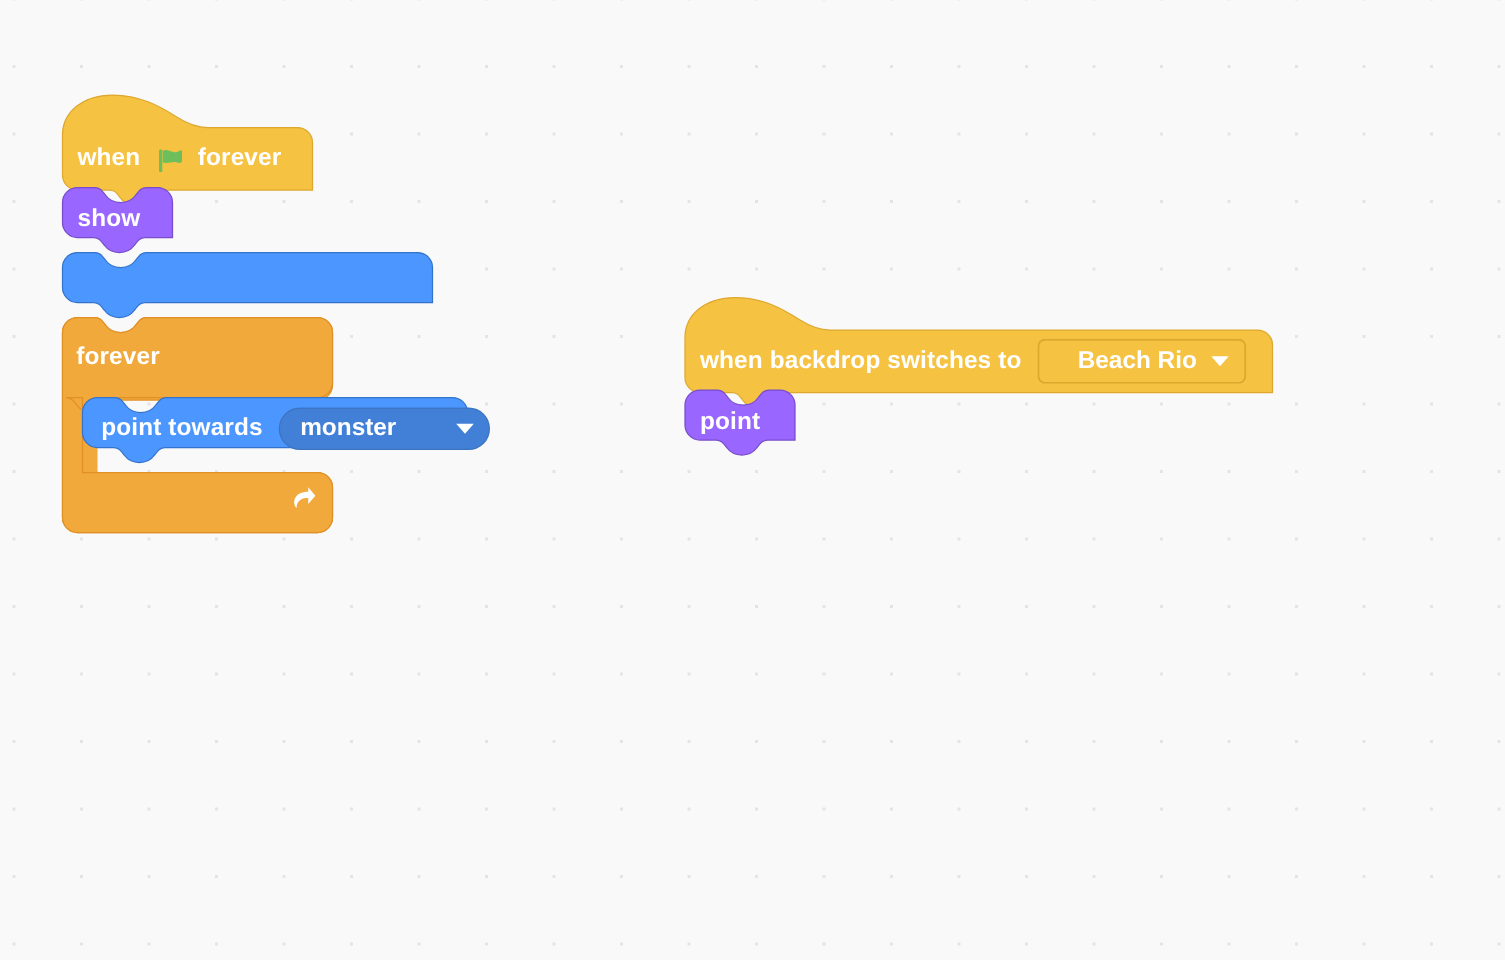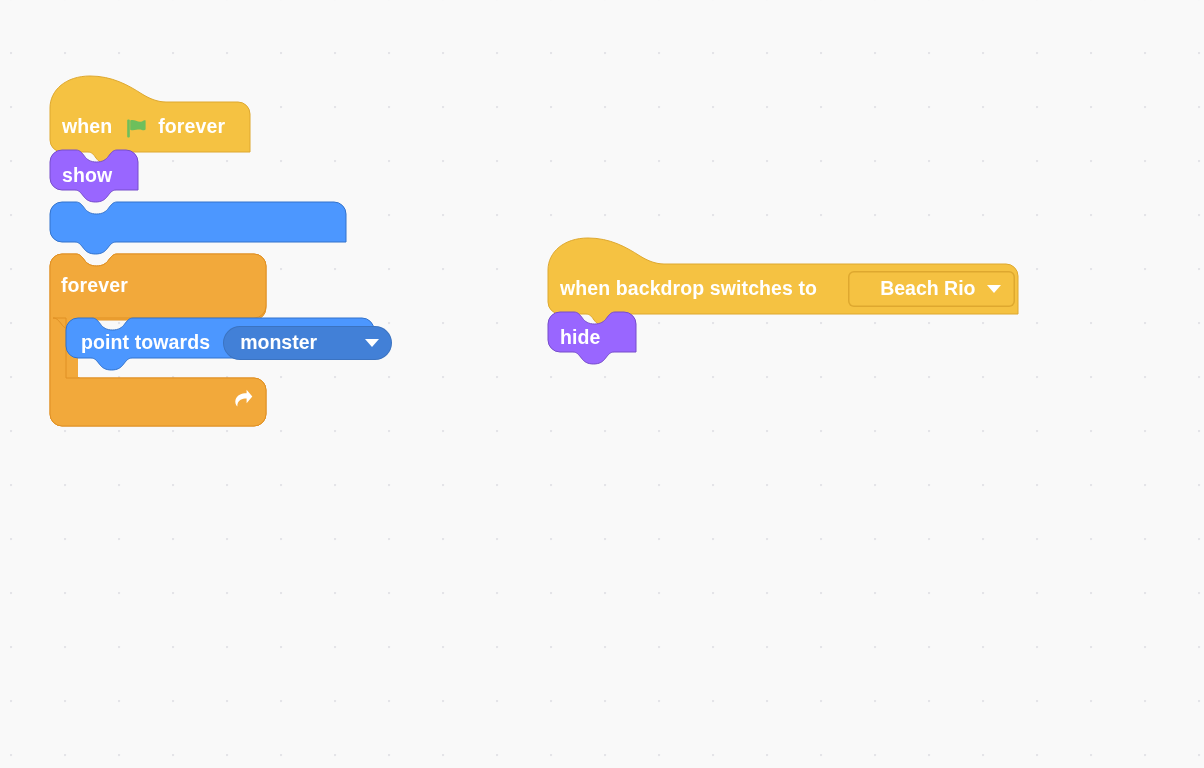--- a/index.html
+++ b/index.html
@@ -248,35 +248,35 @@
 
     <div class="blk" style="height:88px; width:470px;text-align:right;">
       <svg width="474" height="90" viewBox="0 0 474 90">
         <path d="M0 32 C0 14 16 0 40 0 C62 0 78 9 92 18 C100 23 108 26 116 26 L458 26
                  A12 12 0 0 1 470 38 L470 76 L78 76
                  C74 76 72 79 70 82 C67.5 85.5 64 88 58 88 C52 88 48.5 85.5 46 82
                  C44 79 42 76 38 76 L12 76 A12 12 0 0 1 0 64 Z" fill="#f5c242" stroke="#dea82f" stroke-width="1"></path>
       </svg>
       <div class="row" style="left:12px; top:26px; height:50px;">
         <span class="lbl">when backdrop switches to</span>
-        <span class="dropdown events" style="margin-left:31px;padding-left:32px;">
+        <span class="dropdown events" style="margin-left:13px;padding-left:32px;">
           <span class="dd-text">Beach Rio</span>
           <span class="caret"></span>
         </span>
       </div>
     </div>
 
     <div class="blk" style="height:64px; width:88px; margin-top:-14px;">
       <svg width="92" height="66" viewBox="0 0 92 66">
         <path d="M0 12 A12 12 0 0 1 12 0 L26 0 C30 0 32 3 34.5 6.2
                  C37 9.7 40.5 12 46.5 12 C52.5 12 56 9.7 58.5 6.2 C61 3 63 0 67 0
                  L76 0 A12 12 0 0 1 88 12 L88 40 L66 40
                  C62 40 60 43 57.5 46.2 C55 49.7 51.5 52 45.5 52
                  C39.5 52 36 49.7 33.5 46.2 C31 43 29 40 25 40 L12 40
                  A12 12 0 0 1 0 28 Z" fill="#9966ff" stroke="#774dcb" stroke-width="1"></path>
       </svg>
       <div class="row" style="left:12px; top:12px; height:28px;">
-        <span class="lbl">hide</span>
+        <span class="lbl">point</span>
       </div>
     </div>
   </div>
 
 </div>
 
 </body></html>

